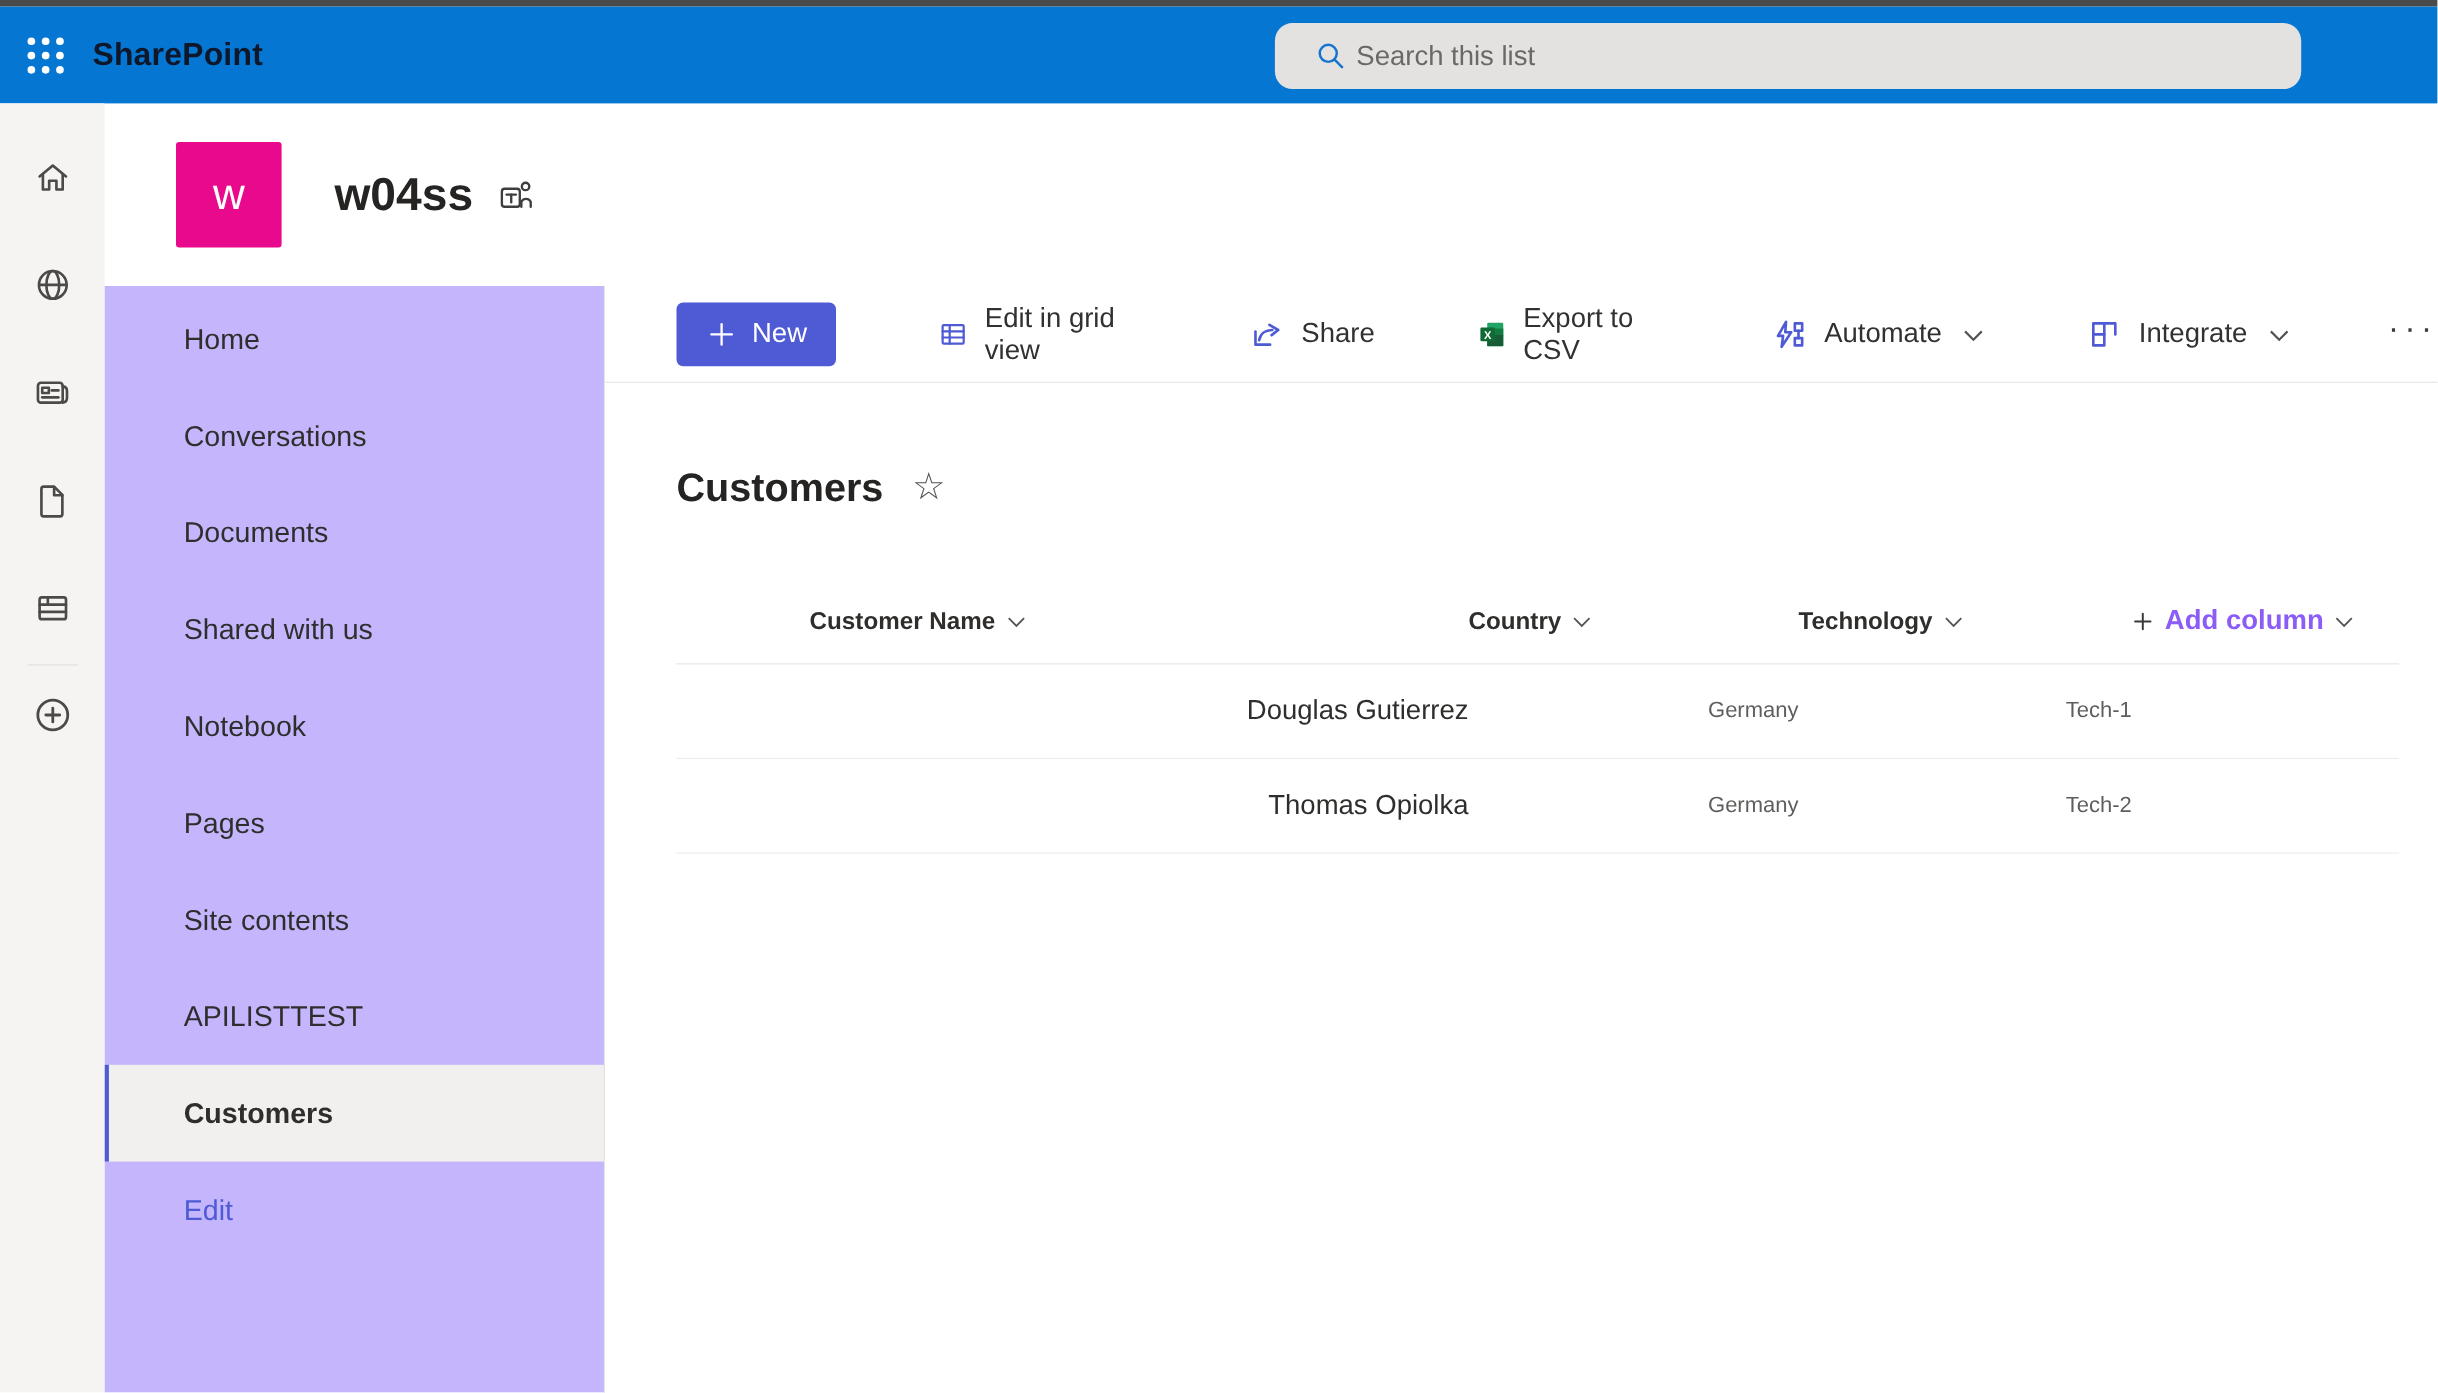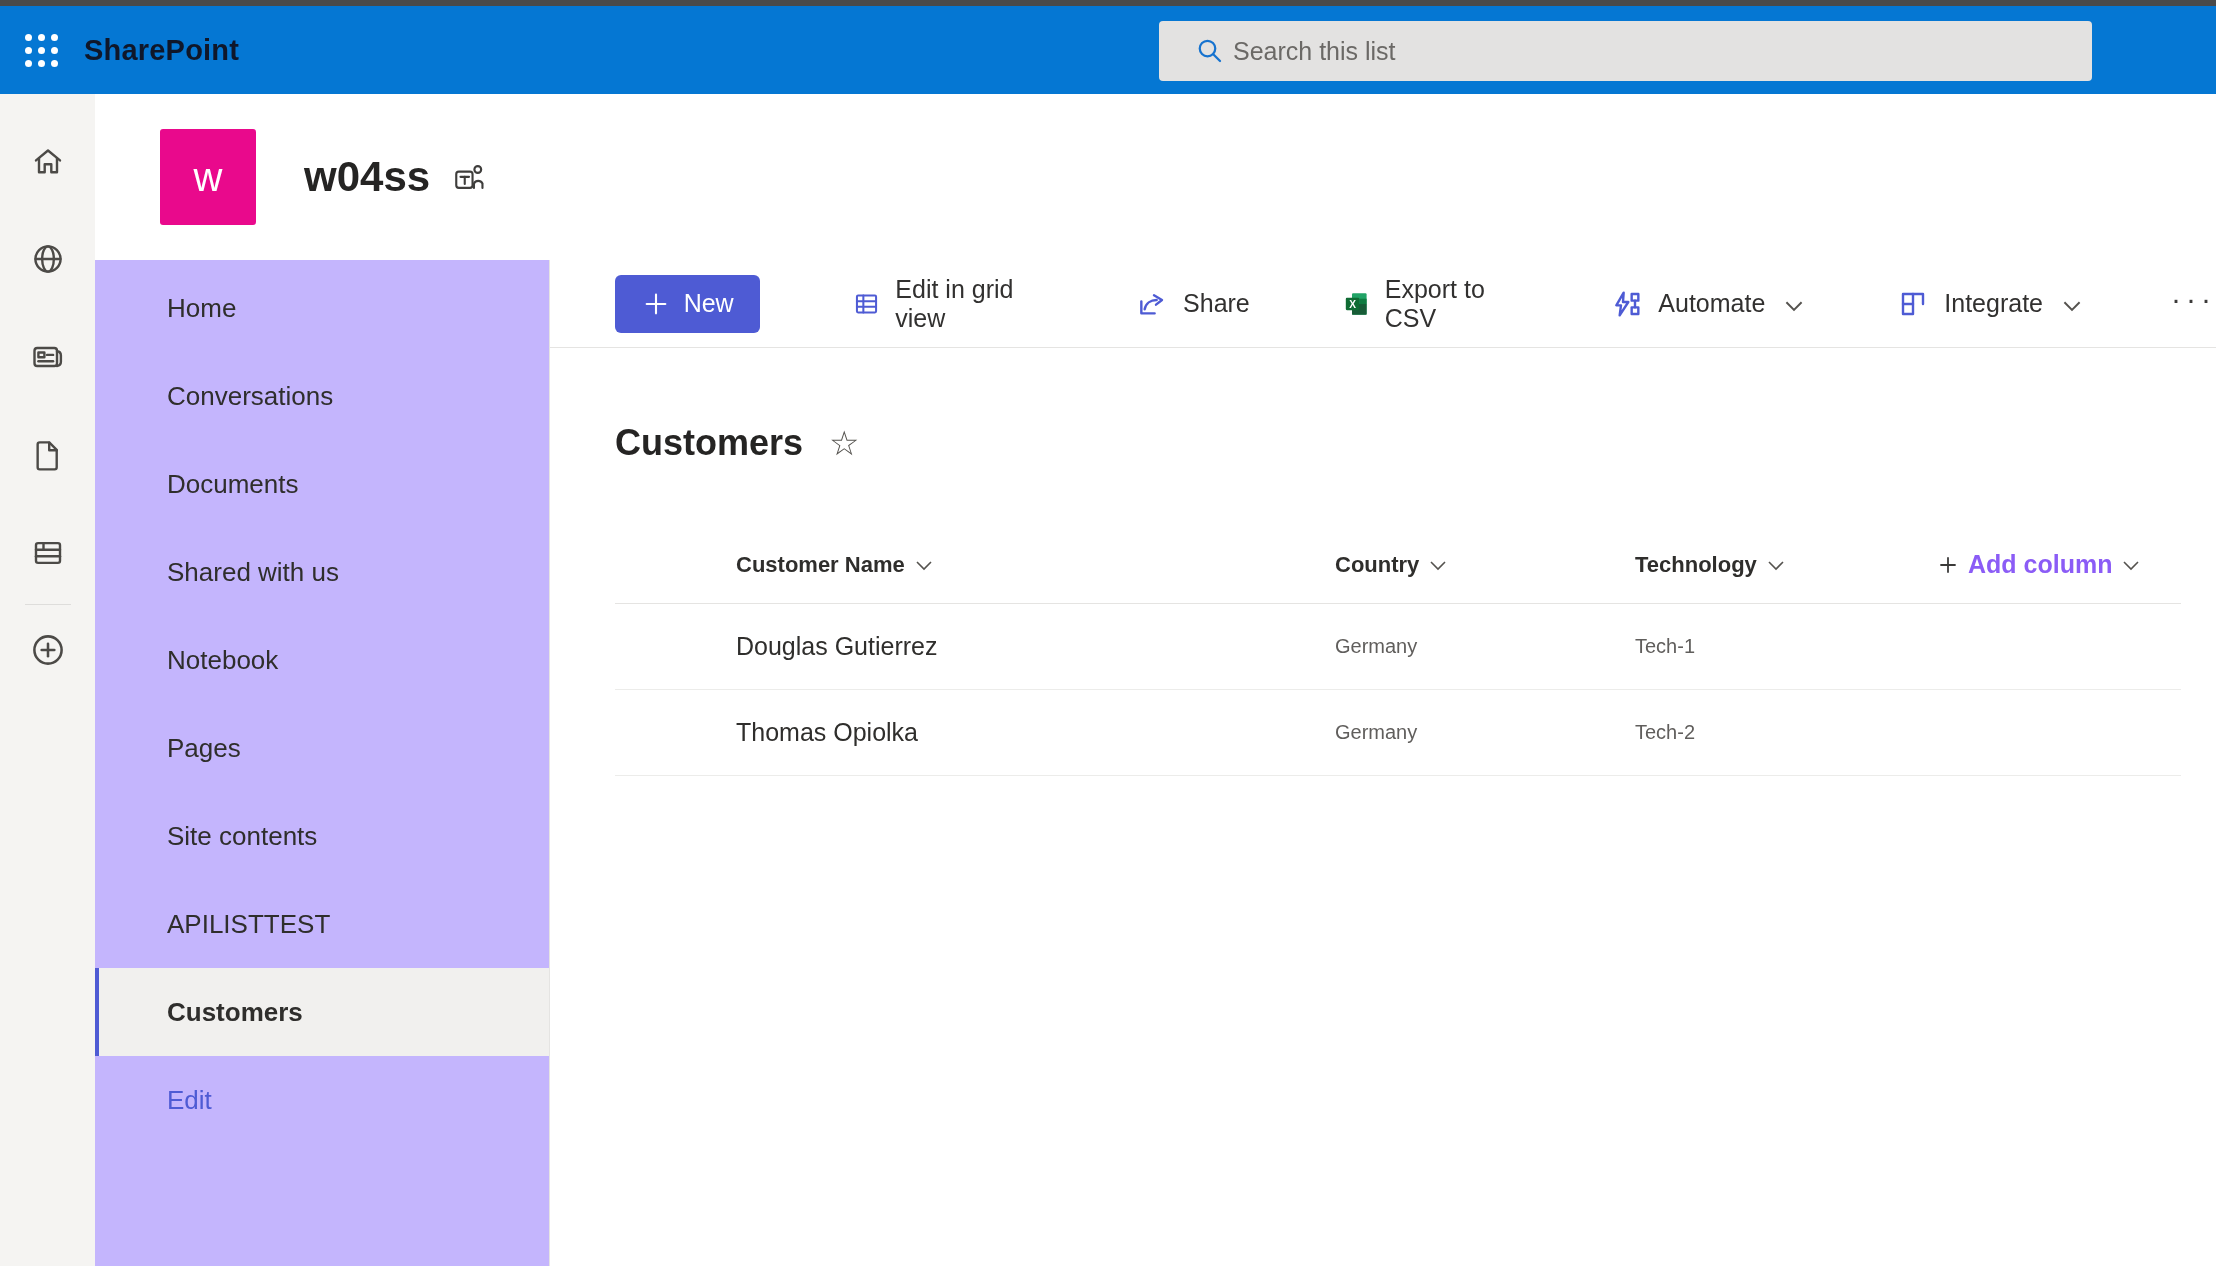--- a/index.html
+++ b/index.html
@@ -8,21 +8,21 @@
   .screen { position:relative; width:2216px; height:1266px; background:#fff; }
 
   
   .top-strip { height:6px; background:#4a4a4a; }
   .topbar { position:relative; height:88px; background:#0577d3; display:flex; align-items:center; }
   .waffle { width:66px; height:88px; display:flex; align-items:center; justify-content:center; cursor:pointer; margin-left:8px; }
   .waffle-grid { display:grid; grid-template-columns:repeat(3,7px); grid-template-rows:repeat(3,7px); gap:6px; }
   .waffle-grid i { width:7px; height:7px; border-radius:50%; background:#fff; }
   .brand { color:#0f172a; font-size:29px; font-weight:bold; margin-left:10px; letter-spacing:.2px; }
   .searchbox { position:absolute; left:1159px; top:15px; width:933px; height:60px; background:#e3e2e1;
-               border-radius:4px; display:flex; align-items:center; padding:16px 20px; }
+               border-radius:16px; display:flex; align-items:center; padding:16px 20px; }
   .searchbox svg { flex:0 0 auto; margin:0 8px 0 16px; }
   .searchbox input { flex:1; border:none; outline:none; background:transparent; font-size:25px;
                      color:#3b3a39; font-family:"Liberation Sans", sans-serif; }
   .searchbox input::placeholder { color:#6b6966; opacity:1; }
 
   
   .rail { position:absolute; left:0; top:94px; bottom:0; width:95px; background:#f5f4f2;
           display:flex; flex-direction:column; align-items:center; padding-top:18px; }
   .rail-item { width:95px; height:98px; display:flex; align-items:center; justify-content:center; cursor:pointer; }
   .rail-divider { width:46px; height:1px; background:#dedddb; margin:2px 0 10px 0; }
@@ -57,21 +57,21 @@
   .chev { margin-left:4px; }
   .chev svg { stroke:#55534f; fill:none; stroke-width:1.8; }
   .more-btn { margin-left:46px; font-size:30px; letter-spacing:5px; color:#3b3a39; cursor:pointer; padding-bottom:10px; }
 
   .list-area { padding-left:65px; }
   .list-title-row { margin-top:72px; display:flex; align-items:center; gap:26px; }
   .list-title { font-size:36px; font-weight:bold; color:#252423; line-height:46px; }
   .fav-star { font-size:34px; color:#55534f; cursor:pointer; line-height:34px; }
 
   .table { margin-top:60px; width:1566px; }
-  .thead, .trow { display:grid; grid-template-columns:720px 300px 303px 1fr; align-items:center; }
+  .thead, .trow { display:grid; grid-template-columns:720px 300px 303px 1fr; align-items:center;text-align:right; }
   .thead { height:78px; border-bottom:1px solid #e5e4e2; }
   .th { display:flex; align-items:center; gap:10px; font-size:22px; font-weight:bold; color:#2f2e2c; cursor:pointer; }
   .th.first, .td.first { padding-left:121px; }
   .th svg { stroke:#55534f; fill:none; stroke-width:1.6; }
   .addcol { display:flex; align-items:center; gap:10px; font-size:25px; font-weight:bold; color:#8b5cf6; cursor:pointer; }
   .addcol svg.plus { stroke:#3b3a39; fill:none; stroke-width:1.8; stroke-linecap:round; }
   .trow { height:86px; border-bottom:1px solid #ececea; cursor:pointer; }
   .td.name { font-size:25px; color:#2f2e2c; }
   .td.sec { font-size:20px; color:#605e5c; }
 </style>

